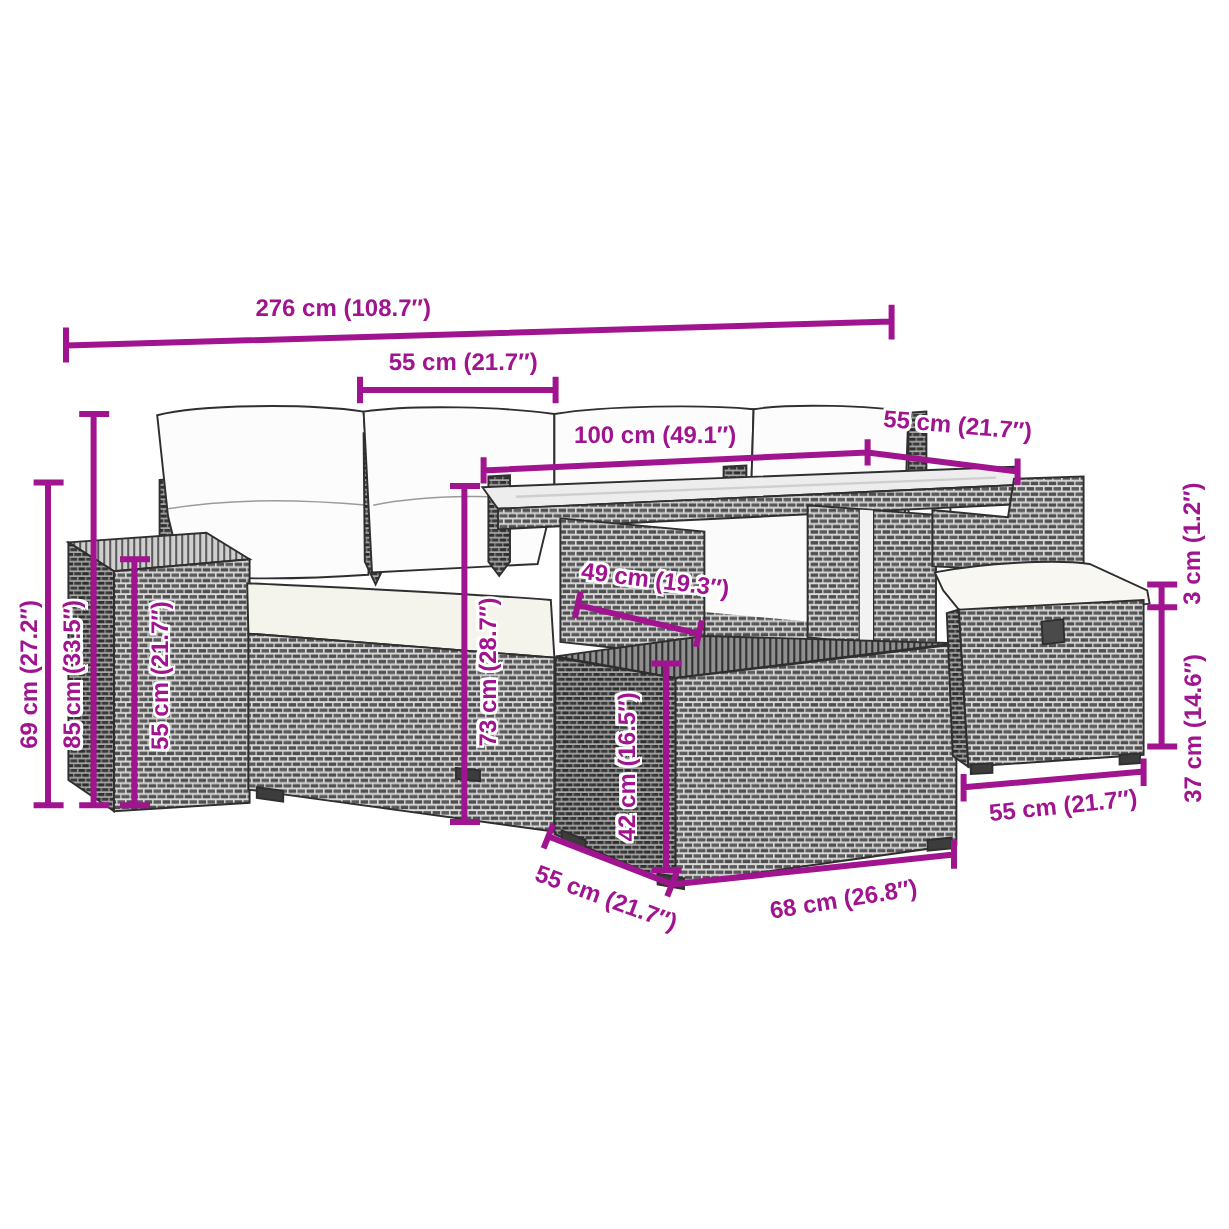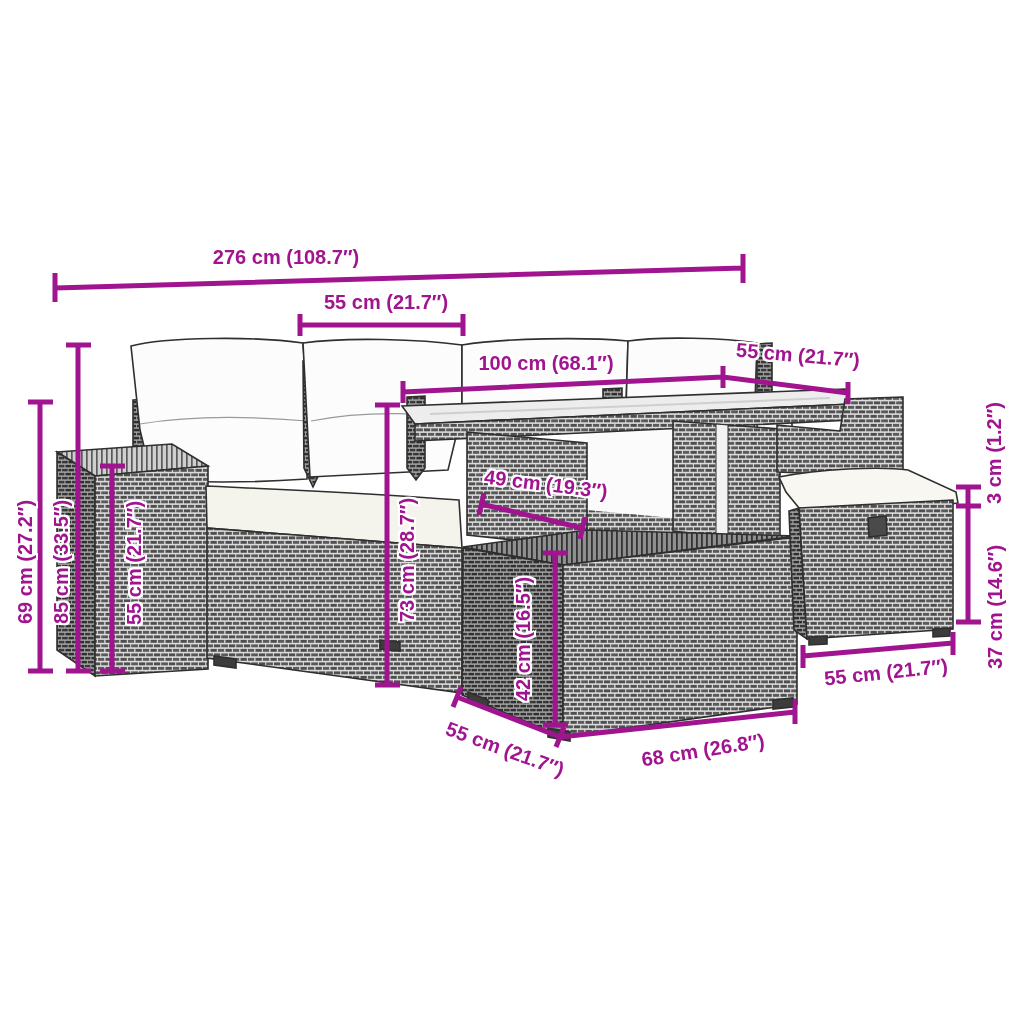--- a/index.html
+++ b/index.html
@@ -114,21 +114,21 @@
     <path stroke-width="5" d="M543,553 L568,553 M555,553 L555,725 M543,725 L568,725"></path>
     <path stroke-width="5" d="M956,487 L981,487 M968,487 L968,622 M956,506 L981,506 M956,622 L981,622"></path>
     <path stroke-width="5" d="M461,687 L453,707 M457,697 L560,737 M564,727 L556,747"></path>
     <path stroke-width="5" d="M560,737 L795,712 M795,700 L795,724"></path>
     <path stroke-width="5" d="M803,645 L803,668 M803,656 L953,643 M953,632 L953,655"></path>
   </g>
 </svg>
 
 <div class="lbl" style="left:286px;top:257px;">276 cm (108.7″)</div>
 <div class="lbl" style="left:386px;top:302px;">55 cm (21.7″)</div>
-<div class="lbl" style="left:546px;top:363px;">100 cm (68.1″)</div>
+<div class="lbl" style="left:546px;top:363px;">100 cm (49.1″)</div>
 <div class="lbl rot5" style="left:798px;top:355px;">55 cm (21.7″)</div>
 <div class="lbl rot7" style="left:546px;top:484px;">49 cm (19.3″)</div>
 <div class="lbl rotm90" style="left:25px;top:562px;">69 cm (27.2″)</div>
 <div class="lbl rotm90" style="left:61px;top:562px;">85 cm (33.5″)</div>
 <div class="lbl rotm90" style="left:134px;top:563px;">55 cm (21.7″)</div>
 <div class="lbl rotm90" style="left:407px;top:560px;">73 cm (28.7″)</div>
 <div class="lbl rotm90" style="left:523px;top:639px;">42 cm (16.5″)</div>
 <div class="lbl rotm90" style="left:994px;top:453px;">3 cm (1.2″)</div>
 <div class="lbl rotm90" style="left:995px;top:607px;">37 cm (14.6″)</div>
 <div class="lbl rot20" style="left:505px;top:749px;">55 cm (21.7″)</div>

